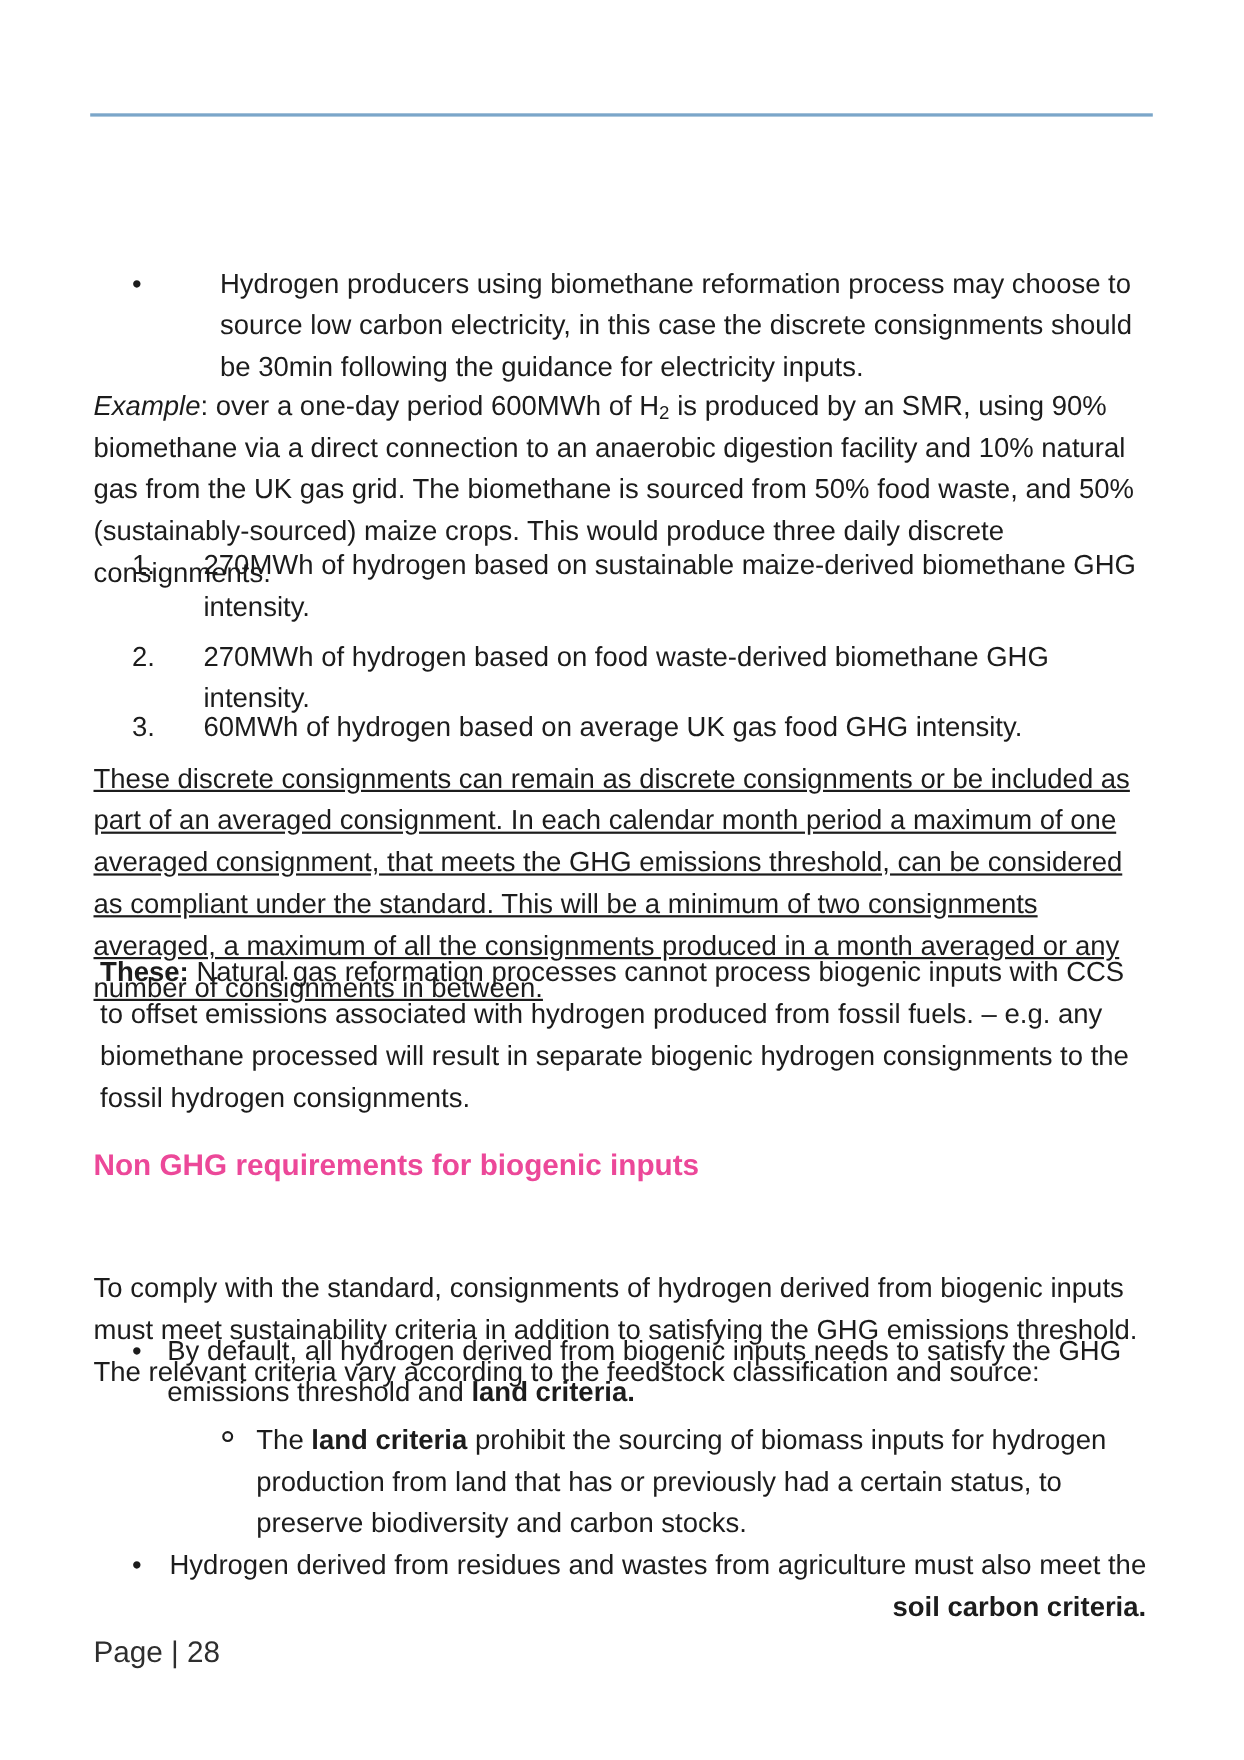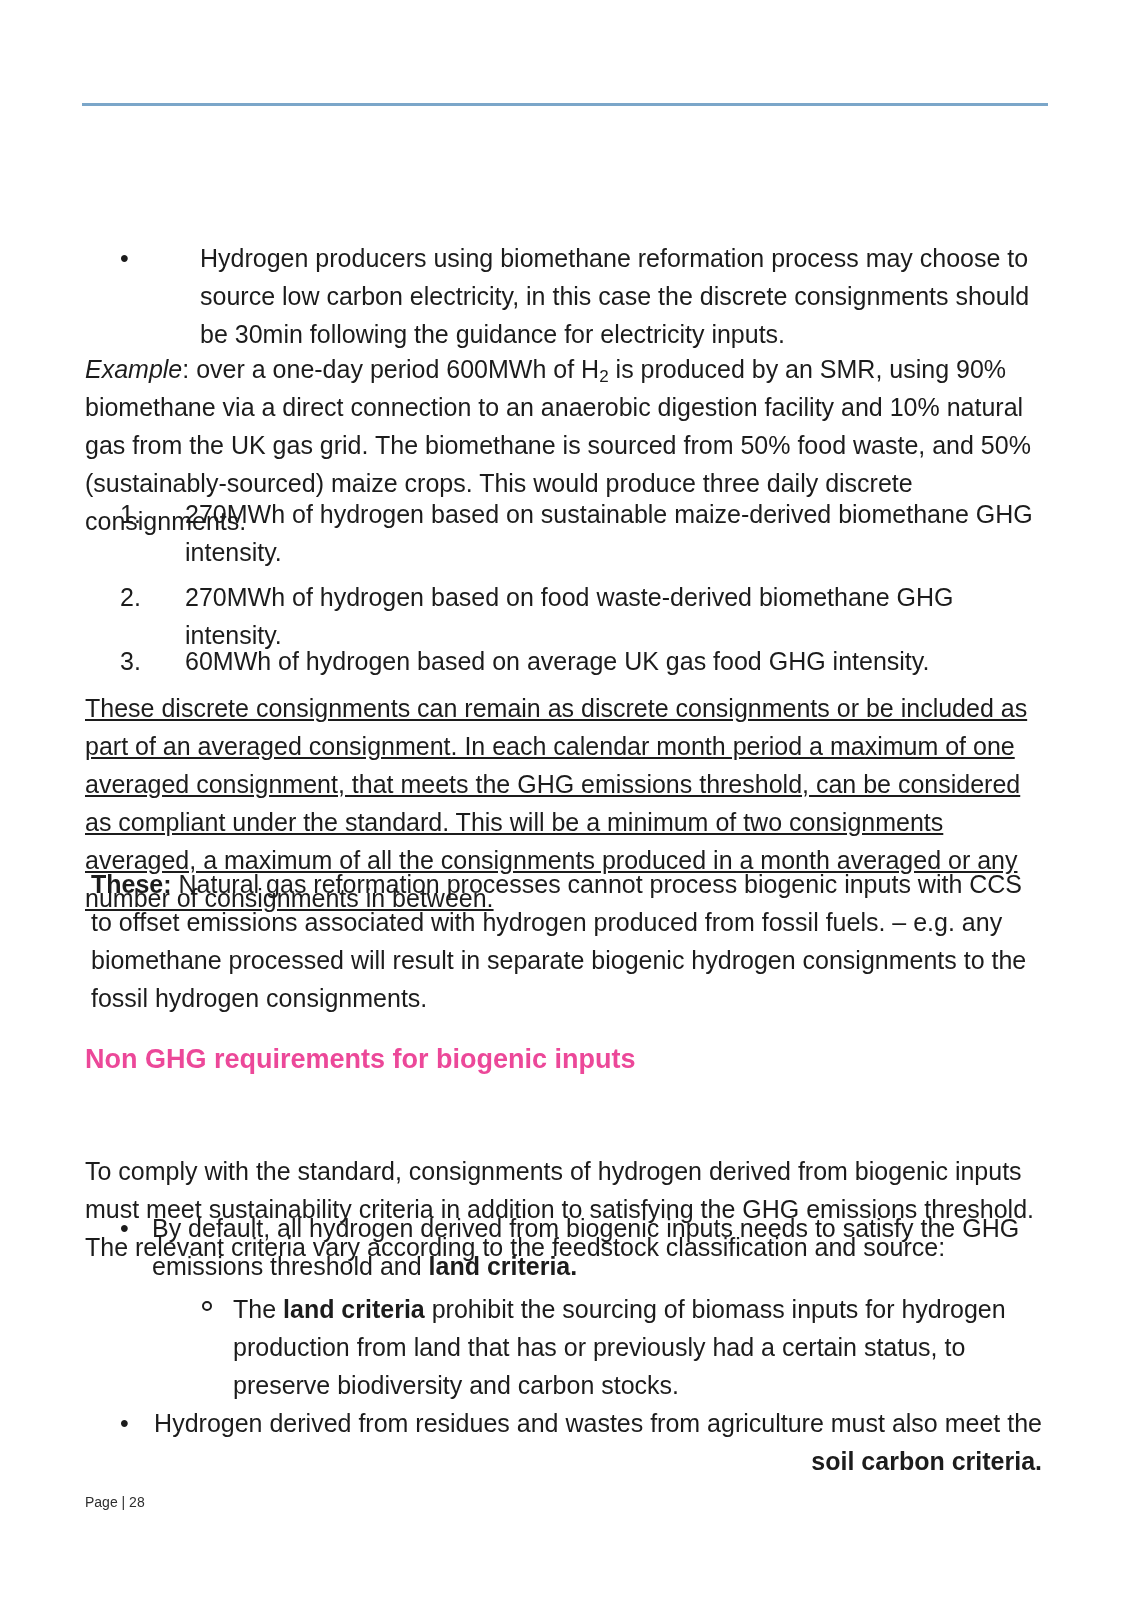--- a/index.html
+++ b/index.html
@@ -48,21 +48,21 @@
   .sub-row .sub-marker { flex: 0 0 33px; position: relative; }
   .sub-circle {
     position: absolute; left: 2px; top: 11px;
     width: 10px; height: 10px;
     border: 2px solid #1c1c1c; border-radius: 50%;
     box-sizing: border-box;
   }
   .sub-row .text { width: 800px; }
   .b3 { left: 120px; top: 1404px; width: 922px; }
   .b3 .text { width: 902px; text-align: right; }
-  .footer { left: 85px; top: 1488px; font-size: 14px; line-height: 28px; color: #2e2e2e; }
+  .footer { left: 85px; top: 1488px; font-size: 27px; line-height: 28px; color: #2e2e2e; }
 </style>
 </head>
 <body>
 
 <div class="page">
 
   <div class="abs top-rule"></div>
 
 
   <div class="abs body-text b1 bullet-row">

